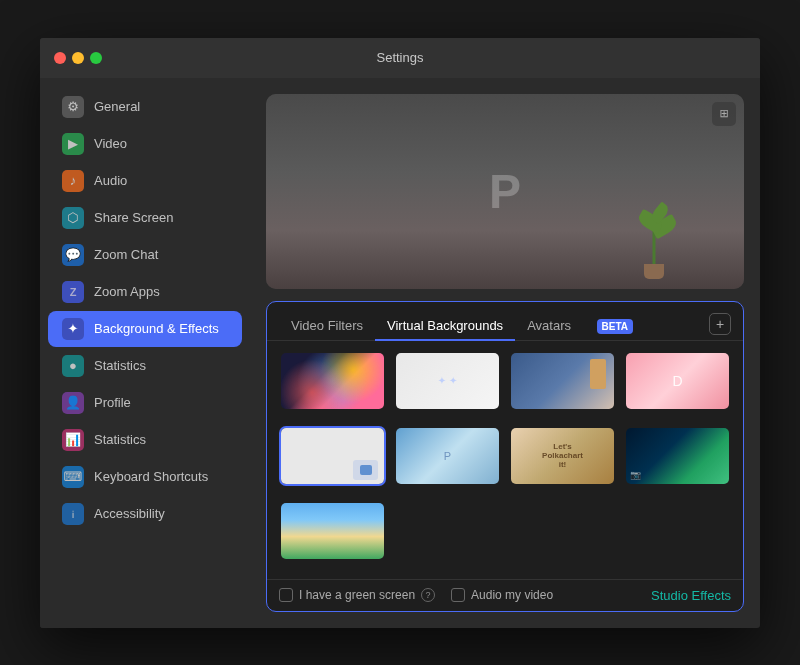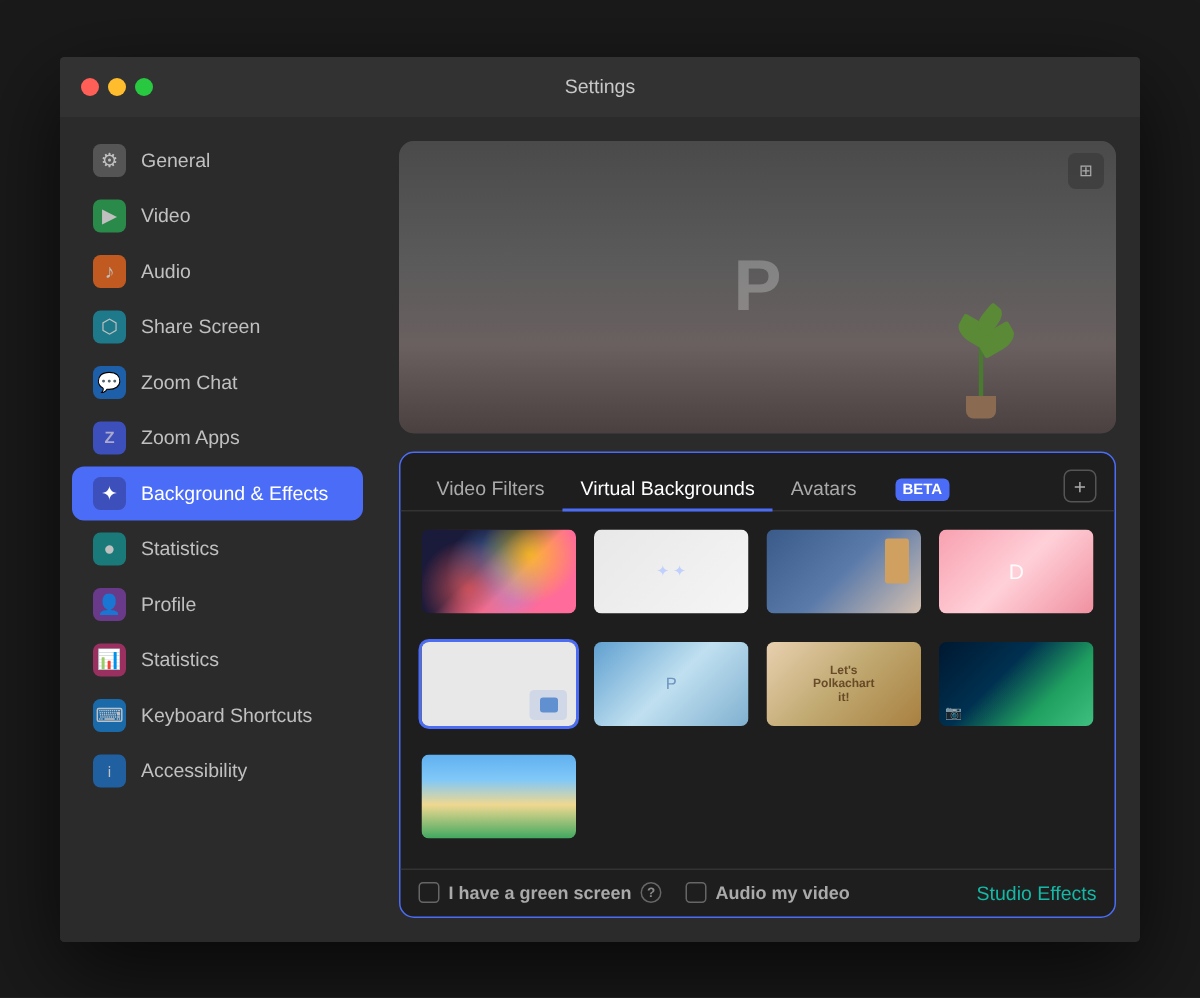--- a/index.html
+++ b/index.html
@@ -286,21 +286,20 @@
       padding: 8px 12px;
       border-top: 1px solid #333;
       gap: 16px;
       flex-shrink: 0;
     }
     .checkbox-item {
       display: flex;
       align-items: flex-end;
       gap: 6px;
       cursor: pointer;
-      font-weight: bold;
     }
     .checkbox {
       width: 14px;
       height: 14px;
       border: 1.5px solid #666;
       border-radius: 3px;
       background: transparent;
       flex-shrink: 0;
     }
     .checkbox-label {

